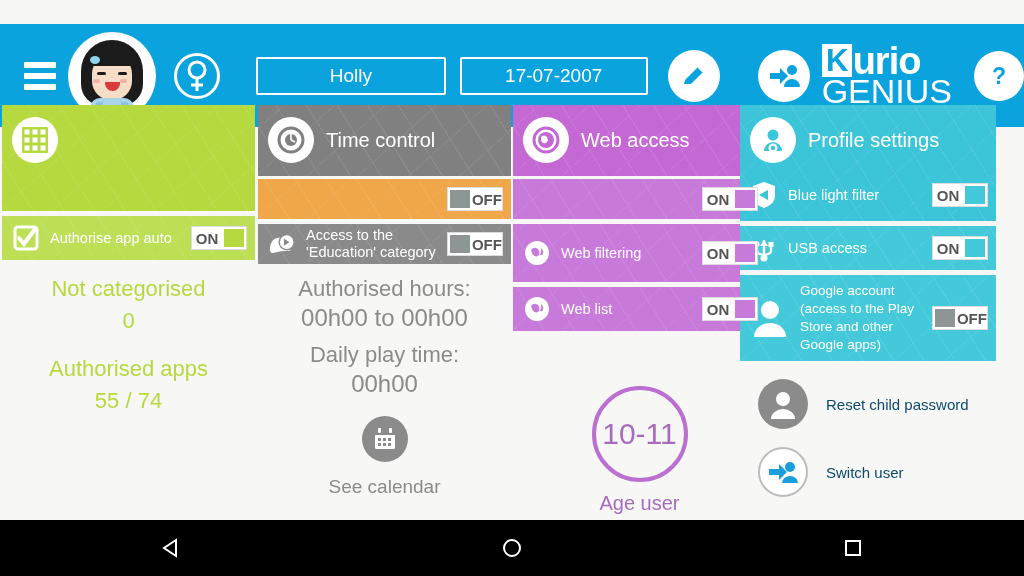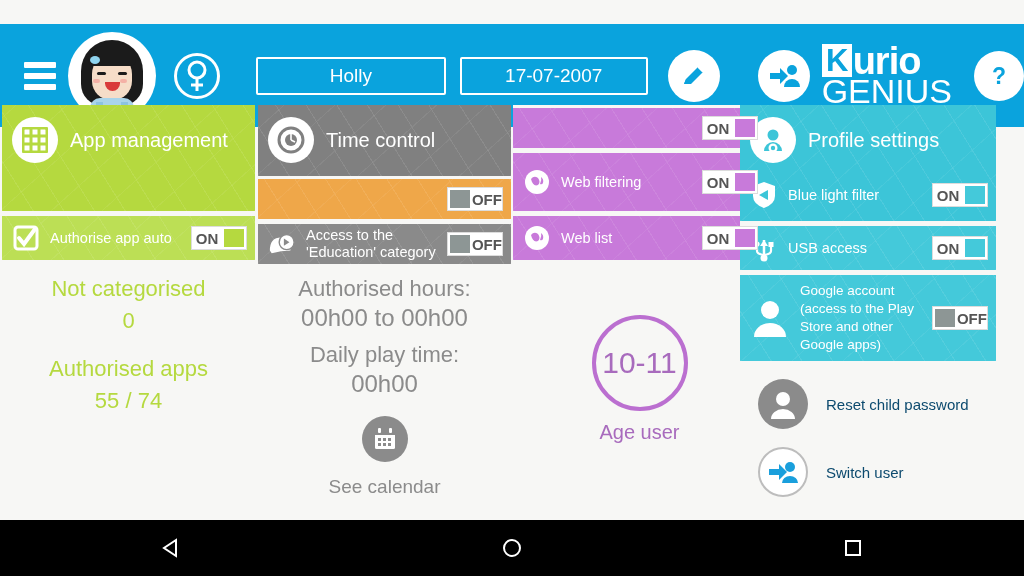--- a/index.html
+++ b/index.html
@@ -254,21 +254,20 @@
         <div class="card-head">
           <div class="head-ic">
             <svg width="26" height="26" viewBox="0 0 26 26">
               <rect x="1" y="1" width="24" height="24" rx="2" fill="none" stroke="#b5d93f" stroke-width="3"></rect>
               <line x1="9" y1="1" x2="9" y2="25" stroke="#b5d93f" stroke-width="3"></line>
               <line x1="17" y1="1" x2="17" y2="25" stroke="#b5d93f" stroke-width="3"></line>
               <line x1="1" y1="9" x2="25" y2="9" stroke="#b5d93f" stroke-width="3"></line>
               <line x1="1" y1="17" x2="25" y2="17" stroke="#b5d93f" stroke-width="3"></line>
             </svg>
           </div>
-          <div class="title">App management</div>
         </div>
         <div style="height:36px"></div>
       </div>
 
       <div class="sep"></div>
 
       <div class="card green2 row" style="height:44px">
         <div class="tex"></div>
         <div class="ric">
           <svg width="26" height="26" viewBox="0 0 26 26">
@@ -362,20 +361,34 @@
                   <rect x="16" y="17" width="3" height="3"></rect>
               </g>
             </svg>
           </div>
           <div class="cal-lbl">See calendar</div>
         </div>
       </div>
     </div>
 
     <div class="col c3">
+      <div class="card purple">
+        <div class="tex"></div>
+        <div class="card-head">
+          <div class="head-ic">
+            <svg width="28" height="28" viewBox="0 0 28 28">
+              <circle cx="14" cy="14" r="12" fill="none" stroke="#c469d4" stroke-width="3"></circle>
+              <circle cx="14" cy="14" r="8" fill="#c469d4"></circle>
+              <path d="M9 11 q3 -3 6 0 q2 4 -1 6 q-4 1 -5 -3 Z" fill="#fff"></path>
+            </svg>
+          </div>
+          <div class="title">Web access</div>
+        </div>
+        <div style="height:1px"></div>
+      </div>
 
       <div class="sep" style="height:3px"></div>
 
       <div class="card purple2 row" style="height:33px">
         <div class="tex"></div>
         <div class="lbl"></div>
         <div class="toggle on">
           <div class="txt">ON</div>
           <div class="knob" style="background:#c87ada"></div>
         </div>

